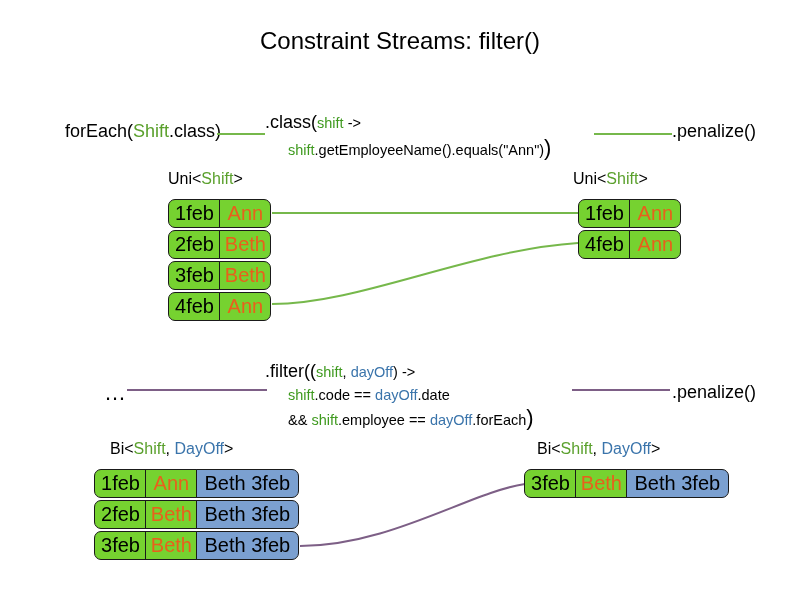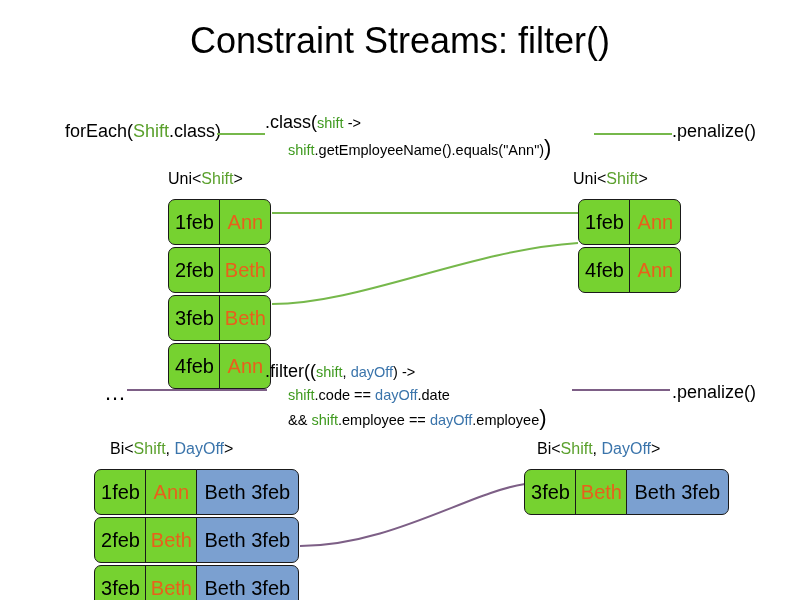--- a/index.html
+++ b/index.html
@@ -15,21 +15,21 @@
     font-family: "Liberation Sans", sans-serif;
     color: #000000;
     overflow: hidden;
   }
   .abs { position: absolute; }
 
   
   #title {
     left: 0; top: 20px; width: 800px;
     text-align: center;
-    font-size: 36px;
+    font-size: 24px;
     line-height: 42px;
     color: #000;
     white-space: nowrap;
   }
   #subtitle {
     left: 0; top: 66px; width: 800px;
     text-align: center;
     font-size: 14.5px;
     line-height: 18px;
     color: #111;
@@ -52,21 +52,21 @@
   .row {
     display: flex;
     align-items: stretch;
   }
   .cell {
     box-sizing: border-box;
     border: 1.6px solid #1a1a1a;
     border-radius: 7px;
     font-size: 20px;
     line-height: 25px;
-    height: 46px;
+    height: 29px;
     padding: 0px 5px 0 5px;
     display: flex;
     align-items: center;
     justify-content: center;
     white-space: nowrap;
   }
   .cell-green { background: #76d230; color: #000000; }
   .cell-green-name { background: #76d230; color: #e8601c; }
   .cell-blue { background: #7ba0d0; color: #000000; }
   .cell.j-left  { border-top-right-radius: 0; border-bottom-right-radius: 0; margin-right: -1.6px; }
@@ -153,21 +153,21 @@
 
   <div class="abs hline-p" style="left:127px; top:389px; width:140px;"></div>
 
   <div class="abs code" style="left:265px; top:361px;">
     <span>.filter((</span><span class="code-sm g">shift</span><span class="code-sm">, </span><span class="code-sm b">dayOff</span><span class="code-sm">)</span><span class="code-sm"> -&gt;</span>
   </div>
   <div class="abs code-sm" style="left:288px; top:386px;">
     <span class="g">shift</span><span>.code == </span><span class="b">dayOff</span><span>.date</span>
   </div>
   <div class="abs code-sm" style="left:288px; top:409px;">
-    <span>&amp;&amp; </span><span class="g">shift</span><span>.employee == </span><span class="b">dayOff</span><span>.employee</span><span class="big-paren">)</span>
+    <span>&amp;&amp; </span><span class="g">shift</span><span>.employee == </span><span class="b">dayOff</span><span>.forEach</span><span class="big-paren">)</span>
   </div>
 
   <div class="abs hline-p" style="left:572px; top:389px; width:98px;"></div>
 
   <div class="abs code" style="left:672px; top:382px;">.penalize()</div>
 
   <div class="abs typelabel" style="left:110px; top:438px;">
     <span>Bi&lt;</span><span class="gb">Shift</span><span>, </span><span class="b">DayOff</span><span>&gt;</span>
   </div>
   <div class="abs typelabel" style="left:537px; top:438px;">

